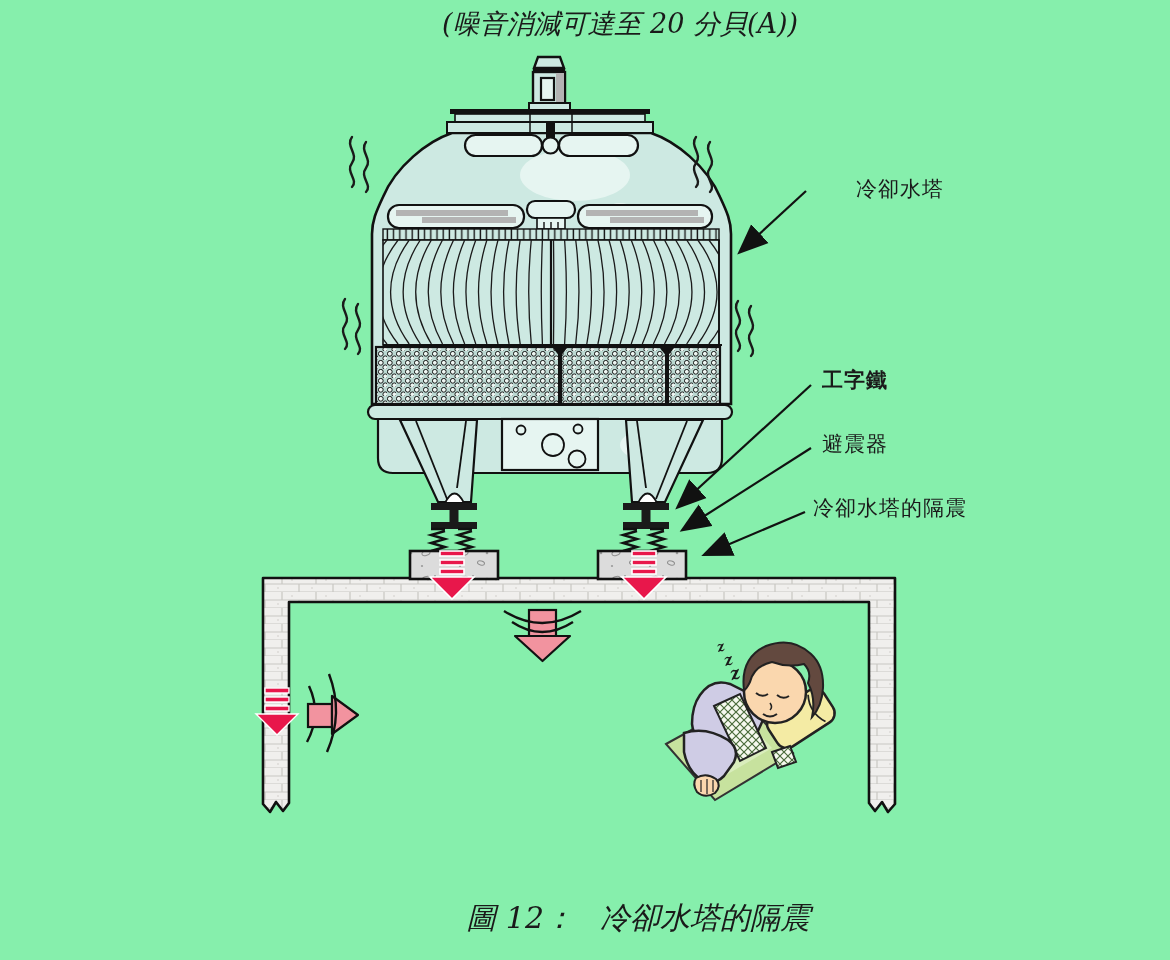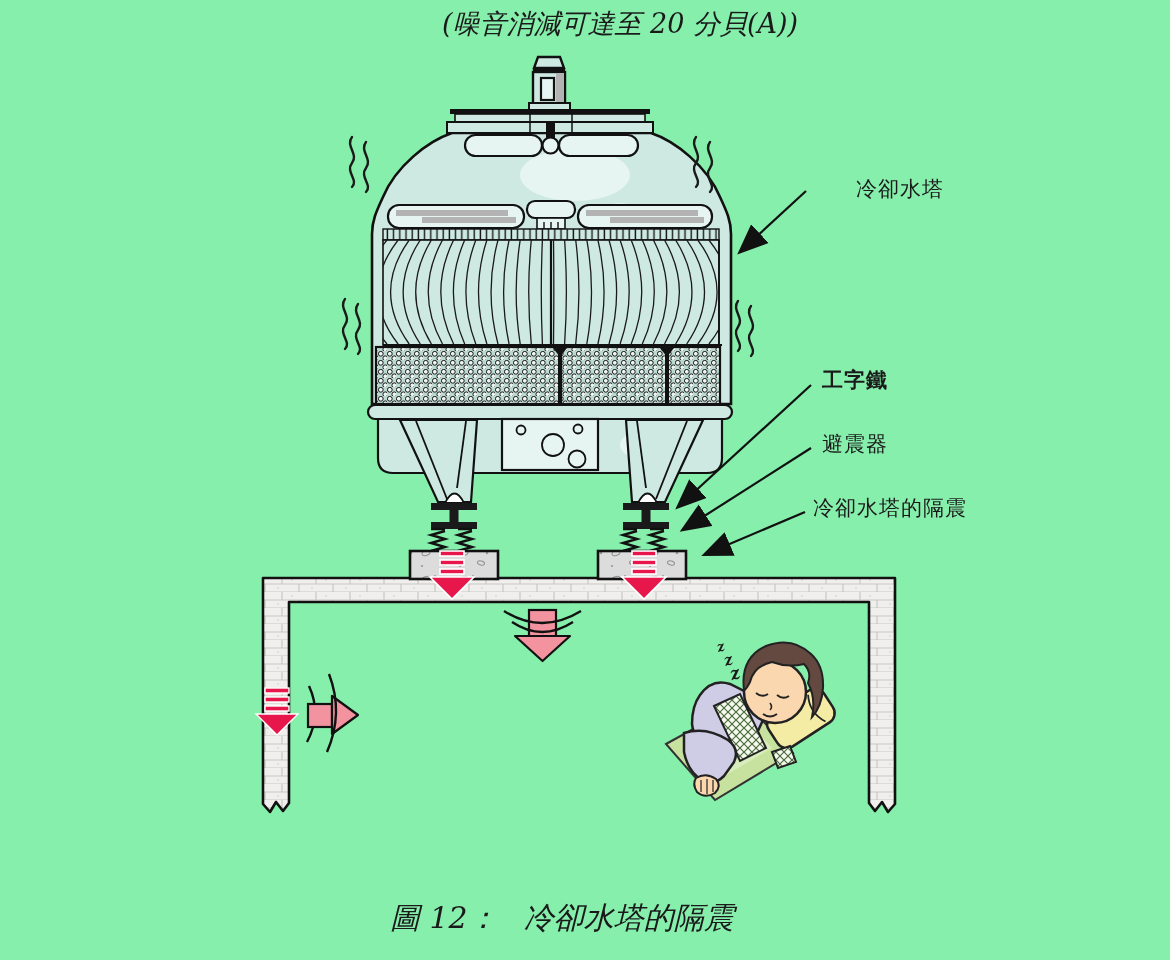--- a/index.html
+++ b/index.html
@@ -13,21 +13,21 @@
   .stage{position:relative;width:1170px;height:960px;background:#86efac;overflow:hidden;
          font-family:"DejaVu Serif","Liberation Serif",serif;color:var(--ink);}
   .stage svg{position:absolute;left:0;top:0;}
   .txt{position:absolute;white-space:nowrap;color:var(--ink);}
   .top-note{left:400px;top:6px;width:440px;text-align:center;font-size:27px;font-style:italic;}
   .callout{font-size:21px;letter-spacing:1px;}
   .callout.tower{left:844px;top:175px;margin-left:12px;}
   .callout.ibeam{left:822px;top:366px;font-weight:bold;}
   .callout.isolator{left:822px;top:430px;}
   .callout.base{left:813px;top:494px;}
-  .fig-caption{left:390px;top:898px;width:420px;text-align:left;font-size:30px;font-style:italic;}
+  .fig-caption{left:390px;top:898px;width:420px;text-align:right;font-size:30px;font-style:italic;}
   .fig-caption .gap{display:inline-block;width:26px;}
   .zzz{font-size:13px;font-style:italic;font-weight:bold;transform:rotate(-18deg);}
   .z1{left:717px;top:639px;}
   .z2{left:724px;top:651px;font-size:15px;}
   .z3{left:730px;top:663px;font-size:17px;}
 </style>
 </head>
 <body>
 
 <div class="stage">

